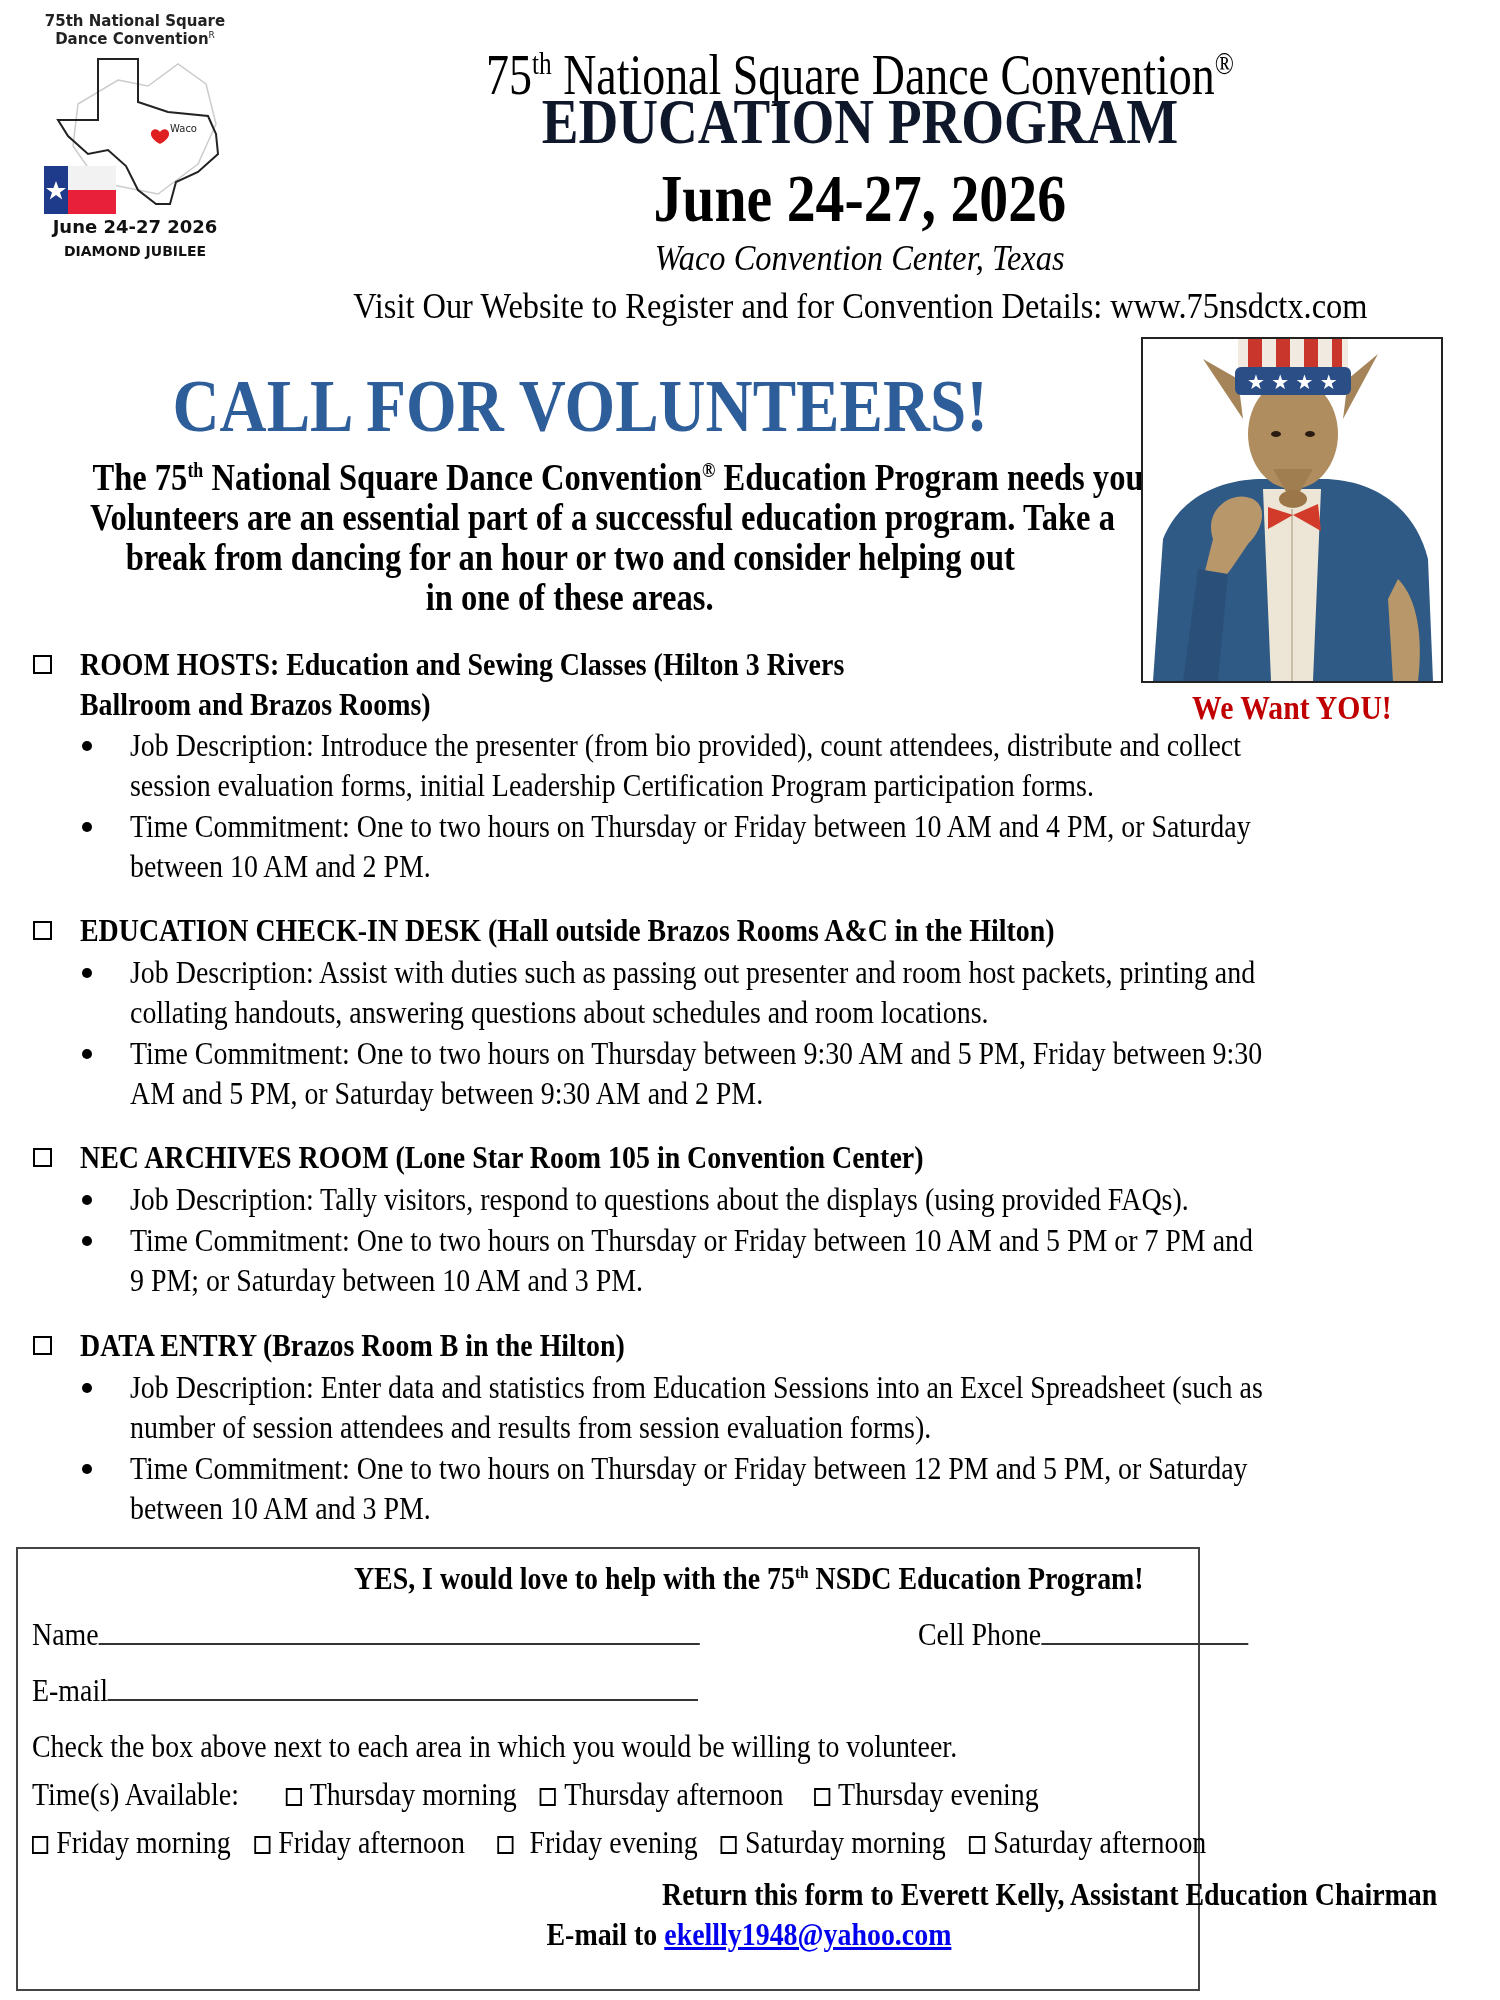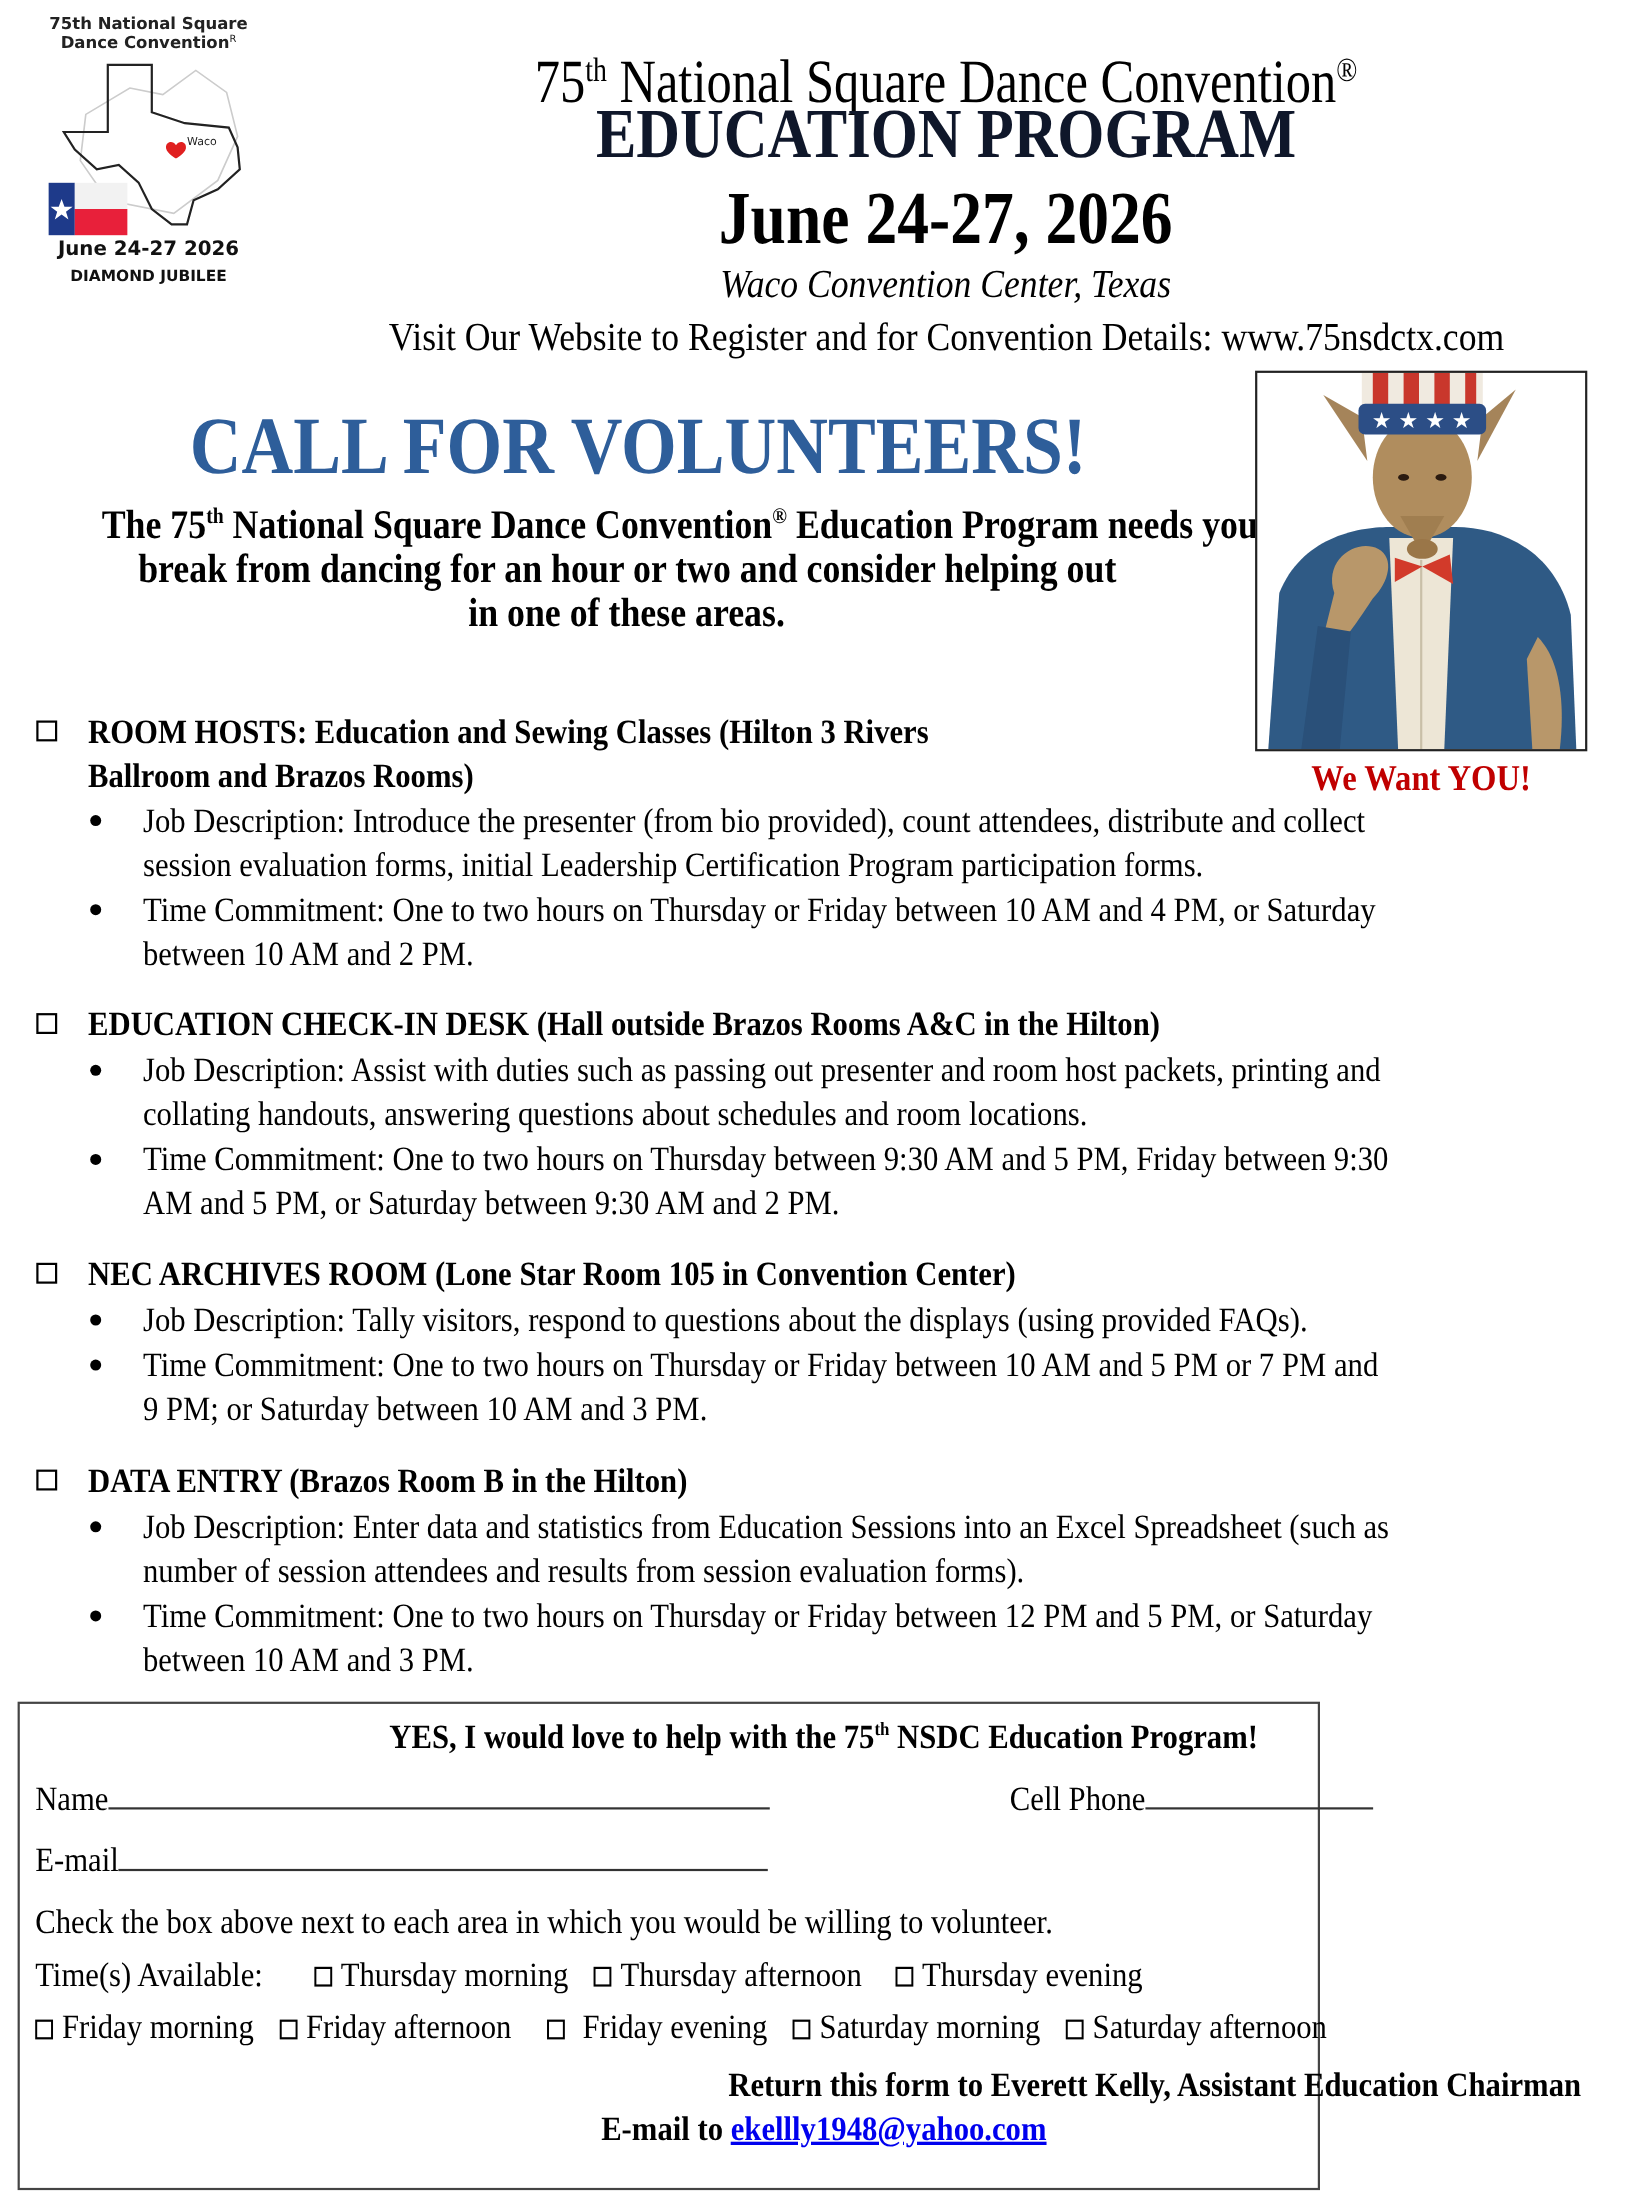--- a/index.html
+++ b/index.html
@@ -72,20 +72,21 @@
 
 <div id="t1" class="abs center"><span class="cond"><span>75</span><sup>th</sup><span> National Square Dance Convention</span><sup>®</sup></span></div>
 <div id="t2" class="abs center"><span class="cond">EDUCATION PROGRAM</span></div>
 <div id="t3" class="abs center"><span class="cond">June 24-27, 2026</span></div>
 <div id="t4" class="abs center"><span class="cond">Waco Convention Center, Texas</span></div>
 <div id="t5" class="abs center"><span class="cond">Visit Our Website to Register and for Convention Details: www.75nsdctx.com</span></div>
 
 <div id="call" class="abs"><span class="cond">CALL FOR VOLUNTEERS!</span></div>
 <div id="intro" class="abs">
   <div><span class="cond"><span>The 75</span><sup>th</sup><span> National Square Dance Convention</span><sup>®</sup><span> Education Program needs you!</span></span></div>
+  <div><span class="cond">Volunteers are an essential part of a successful education program.  Take a</span></div>
   <div><span class="cond">break from dancing for an hour or two and consider helping out</span></div>
   <div><span class="cond">in one of these areas.</span></div>
 </div>
 
 <div id="poster" class="abs" title="Armadillo dressed as Uncle Sam pointing">
   <svg width="298" height="342" viewBox="0 0 298 342">
 
     <path d="M10 342 L20 200 C40 150 90 140 120 140 L180 140 C220 140 270 160 285 220 L290 342 Z" fill="#2F5A85"></path>
 
     <path d="M120 150 L178 150 L170 342 L128 342 Z" fill="#EDE6D6"></path>

